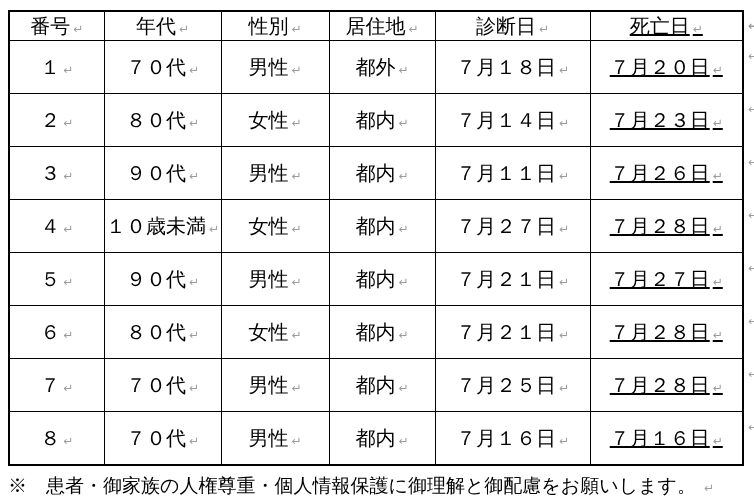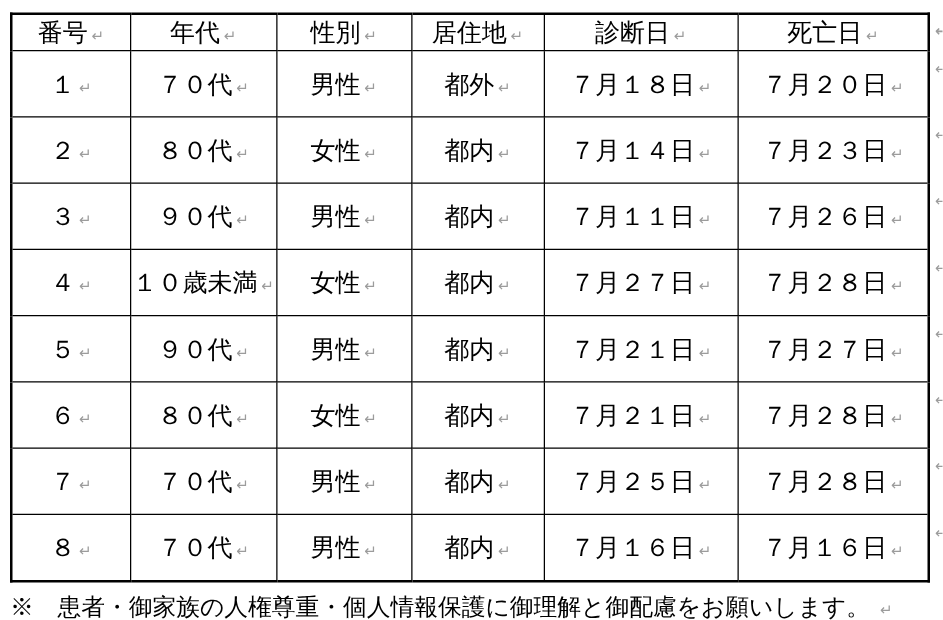--- a/index.html
+++ b/index.html
@@ -28,21 +28,21 @@
     vertical-align: middle;
     font-weight: normal;
     font-size: 20px;
     padding: 0;
     white-space: nowrap;
     overflow: hidden;
   }
   tr.hdr  > .data { border-top-width: 2px; height: 28px; margin-top: 44px; }
   tr.last > .data { border-bottom-width: 2px; }
   .data.first { border-left-width: 2px; }
-  .data.rightmost { border-right-width: 2px; }
+  .data.rightmost { border-right-width: 2px; text-decoration: underline; }
   tr.row > .data { height: 52px; }
 
   td.eol, th.eol {
     border: none;
     vertical-align: top;
     text-align: left;
     padding: 5px 0 0 4px;
   }
   .crlf {
     color: #9c9c9c;

